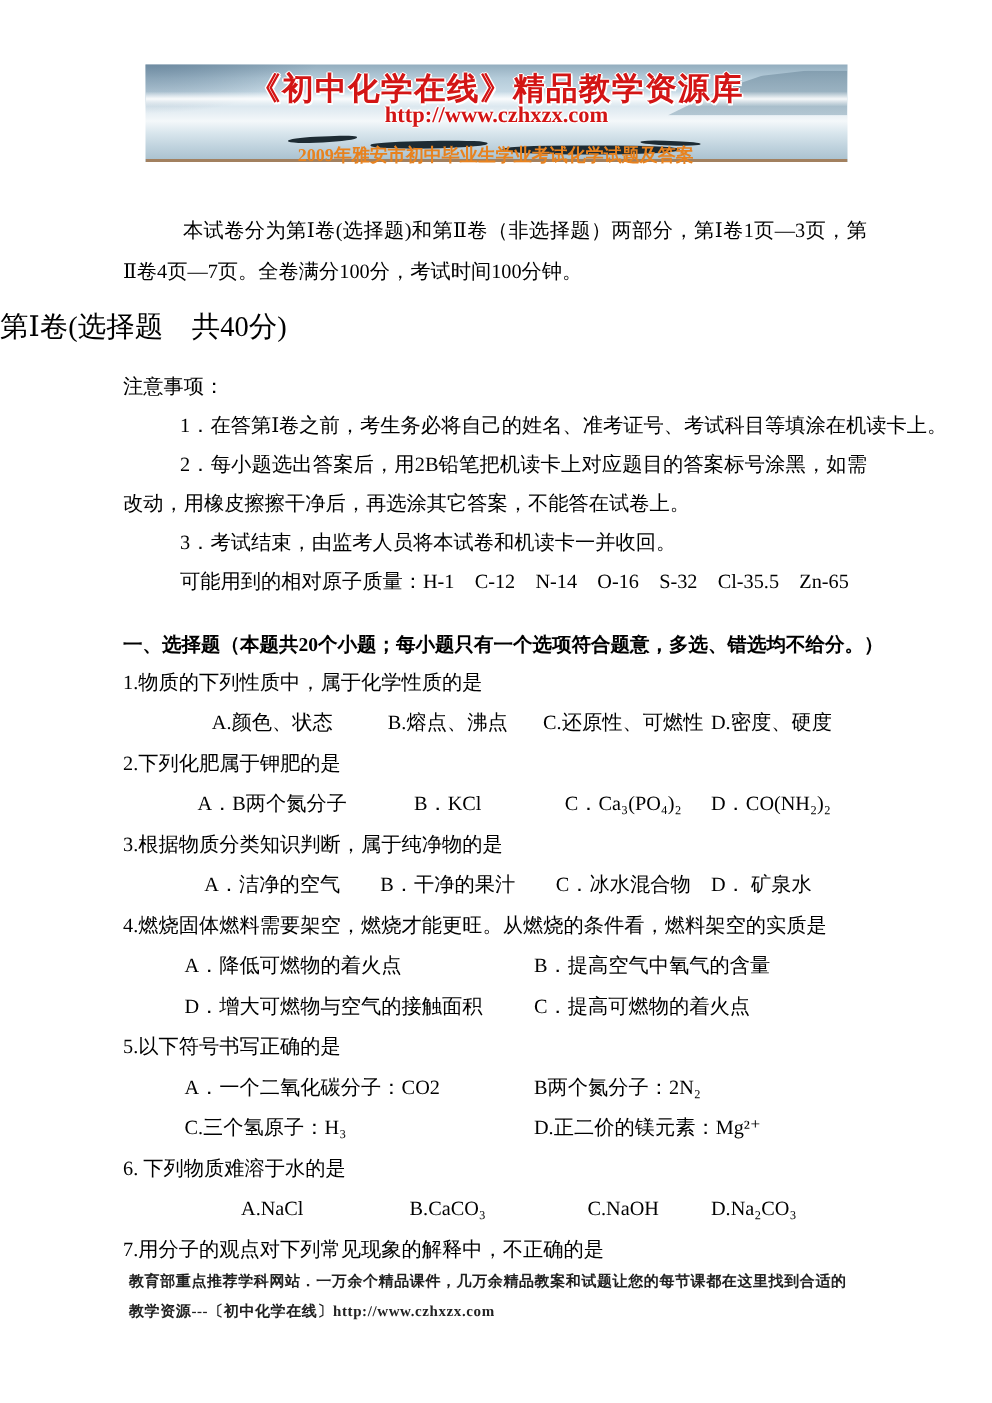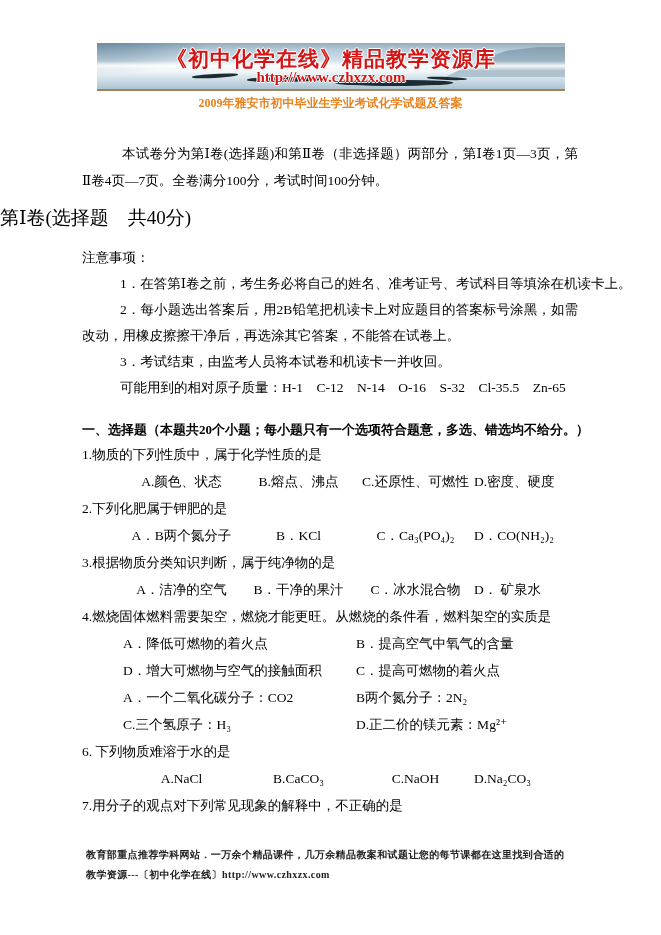--- a/index.html
+++ b/index.html
@@ -9,21 +9,21 @@
   }
   html,body{margin:0;padding:0;background:#ffffff;}
   .page{
     position:relative;width:661px;height:935px;background:#ffffff;overflow:hidden;
     font-family:"Liberation Serif","DejaVu Serif",serif;color:#000;
     font-size:13.5px;
   }
 
   
   .banner{
-    position:absolute;left:97px;top:43px;width:468px;height:48px;overflow:hidden;
+    position:absolute;left:97px;top:43px;width:468px;height:65px;overflow:hidden;
     background:linear-gradient(to bottom,
       #93adbe 0%, #b4cbd9 14%, #cbdde8 32%, #e7eff4 50%,
       #f4f8fa 58%, #d9e6ed 70%, #c0d3de 84%, #a7bfcd 100%);
     text-decoration:underline;
   }
   .banner .corner-shade{
     position:absolute;left:-30px;top:-22px;width:150px;height:55px;
     background:radial-gradient(ellipse at 20% 20%, rgba(90,120,145,.85), rgba(90,120,145,0) 70%);
   }
   .banner .mountain{
@@ -160,20 +160,21 @@
     <div class="qline">4.燃烧固体燃料需要架空，燃烧才能更旺。从燃烧的条件看，燃料架空的实质是</div>
     <div class="opts o2">
       <span class="opt">A．降低可燃物的着火点</span>
       <span class="opt">B．提高空气中氧气的含量</span>
     </div>
     <div class="opts o2">
       <span class="opt">D．增大可燃物与空气的接触面积</span>
       <span class="opt">C．提高可燃物的着火点</span>
     </div>
 
+    <div class="qline">5.以下符号书写正确的是</div>
     <div class="opts o2">
       <span class="opt">A．一个二氧化碳分子：CO2</span>
       <span class="opt">B两个氮分子：2N₂</span>
     </div>
     <div class="opts o2">
       <span class="opt">C.三个氢原子：H₃</span>
       <span class="opt">D.正二价的镁元素：Mg²⁺</span>
     </div>
 
     <div class="qline">6. 下列物质难溶于水的是</div>

